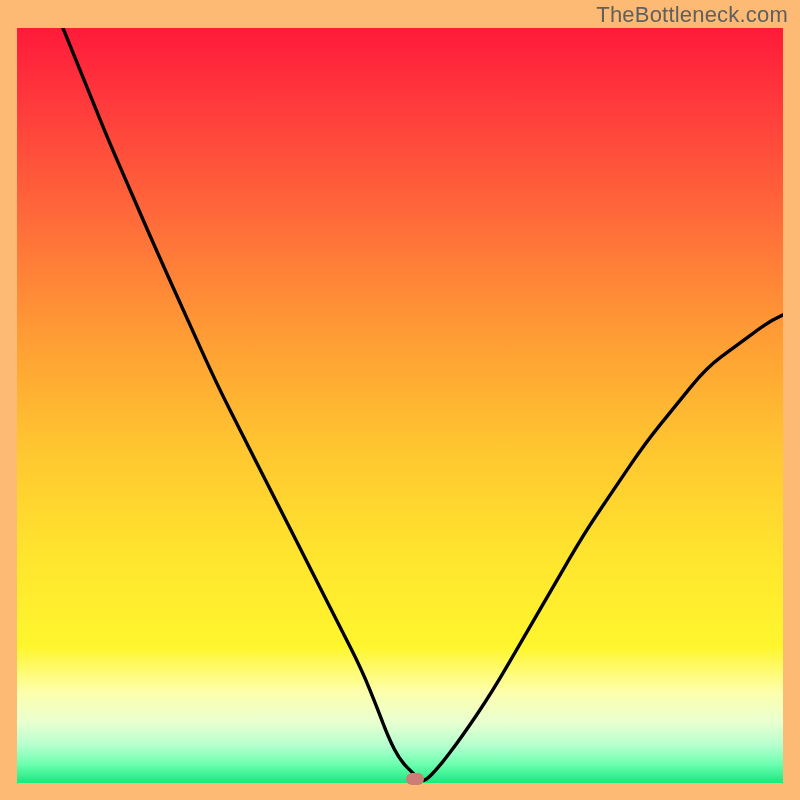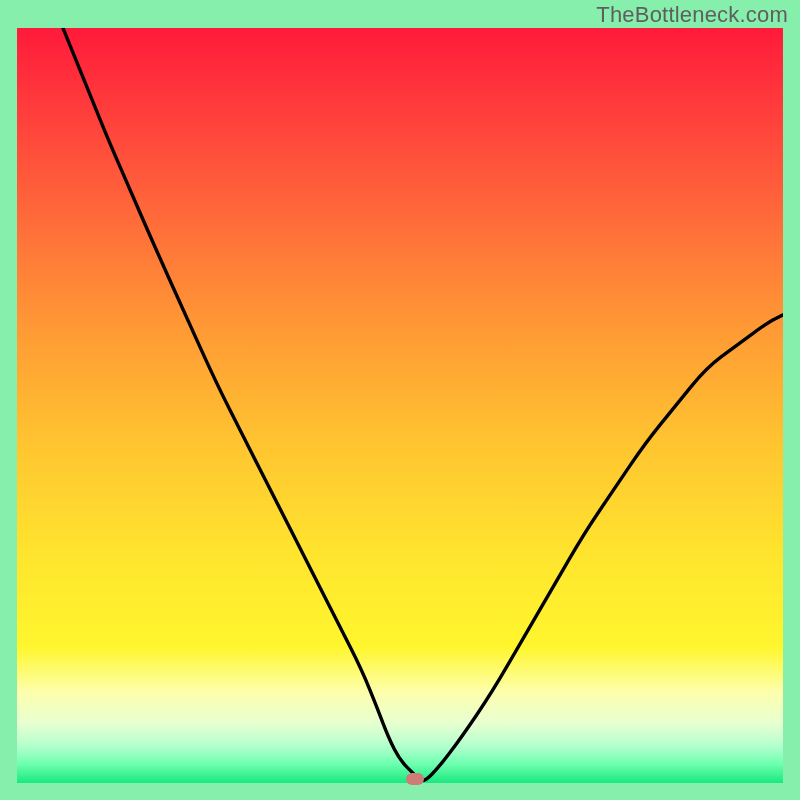--- a/index.html
+++ b/index.html
@@ -8,21 +8,21 @@
     width: 800px;
     height: 800px;
     background: #000;
     font-family: Arial, Helvetica, sans-serif;
     overflow: hidden;
   }
   .frame {
     position: relative;
     width: 800px;
     height: 800px;
-    background: #86efac;
+    background: #fdba74;
   }
   .watermark {
     position: absolute;
     top: 2px;
     right: 12px;
     color: #5f5f5f;
     font-size: 22px;
     font-weight: 500;
     letter-spacing: 0.2px;
     z-index: 20;

